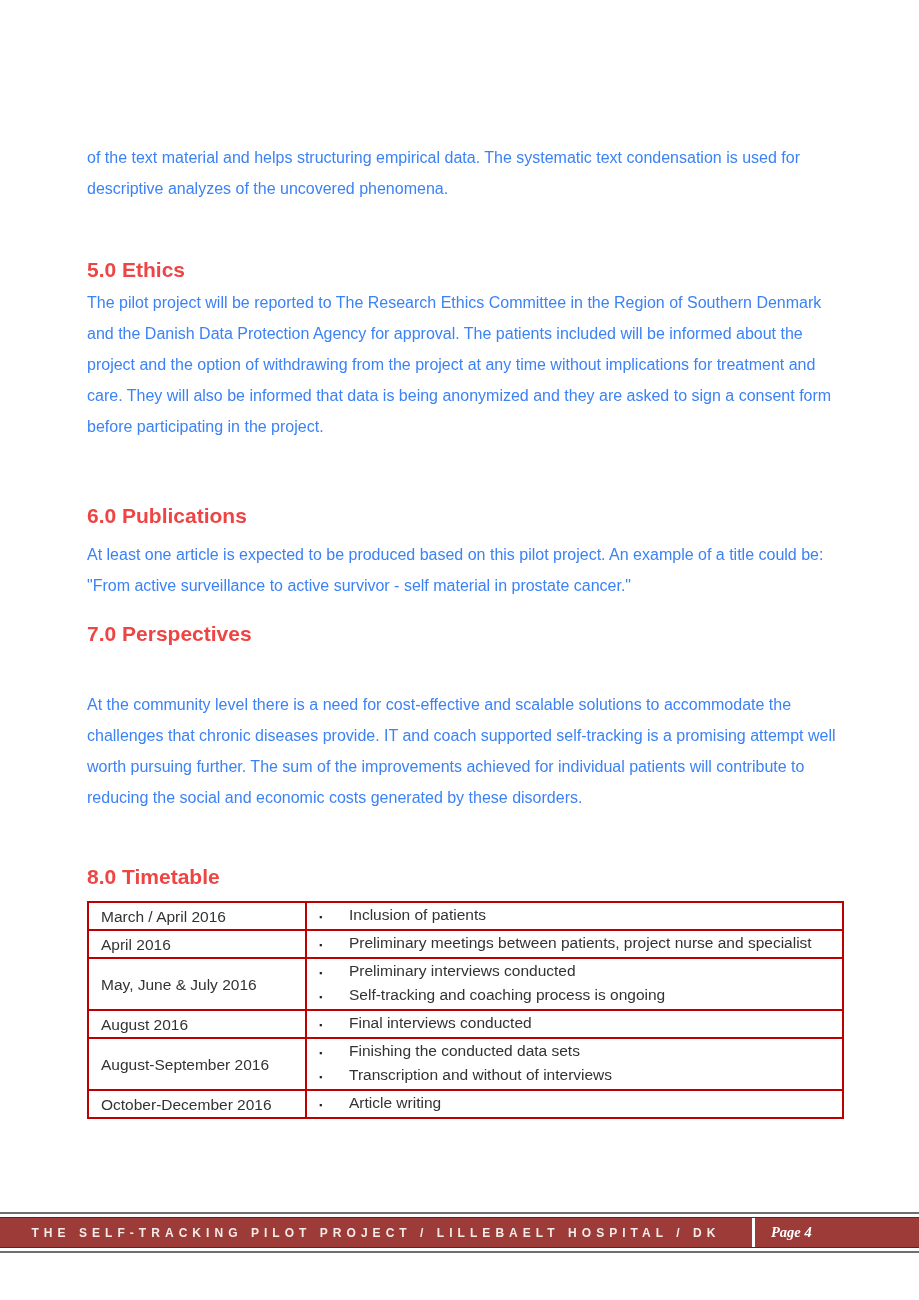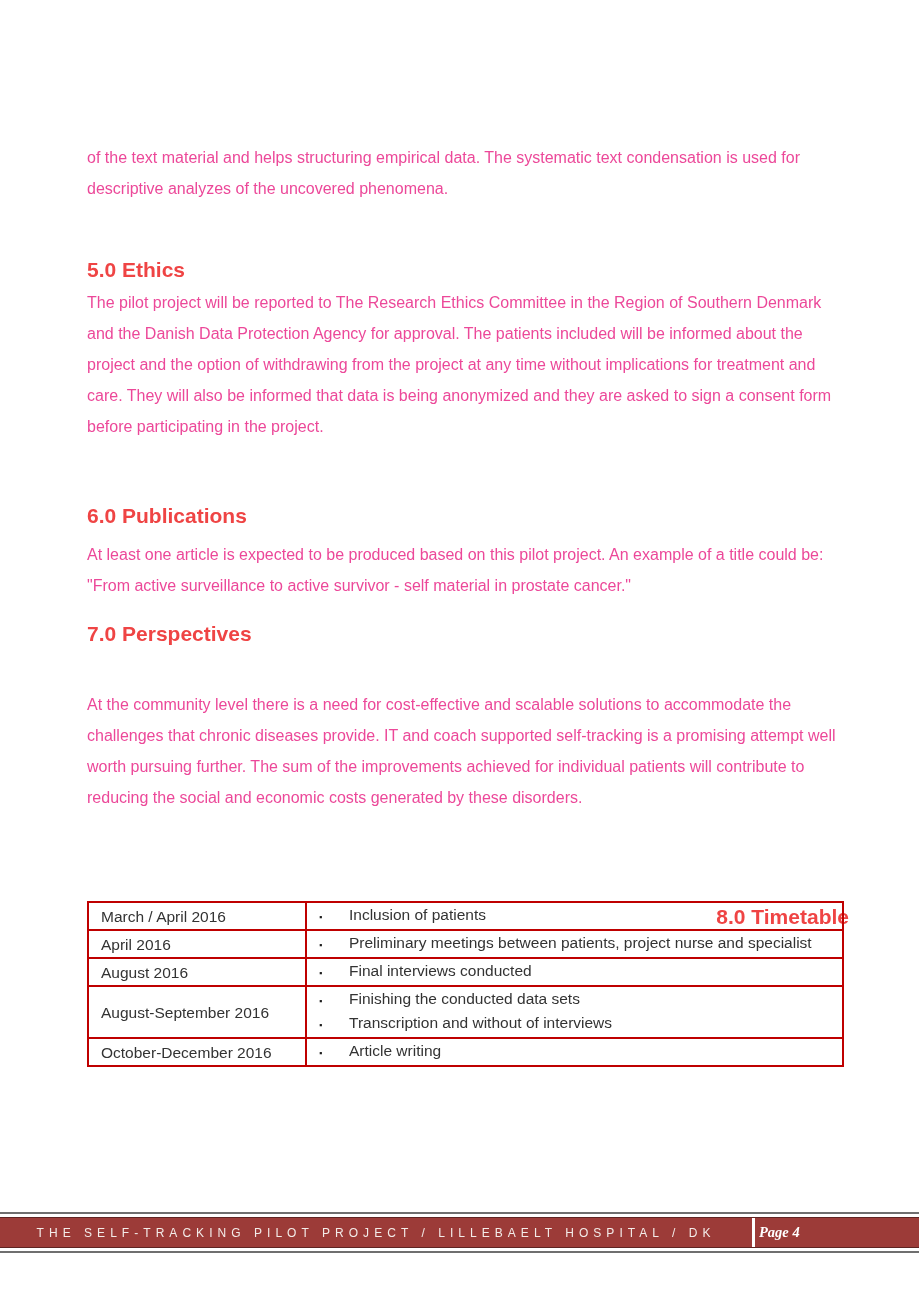--- a/index.html
+++ b/index.html
@@ -10,41 +10,41 @@
     background: #ffffff;
     font-family: "Liberation Sans", sans-serif;
     overflow: hidden;
   }
   .body-text {
     position: absolute;
     left: 87px;
     width: 762px;
     font-size: 16px;
     line-height: 31px;
-    color: #ec4899;
+    color: #3b82f6;
     text-align: left;
   }
   .section-heading {
     position: absolute;
     left: 87px;
     width: 762px;
     font-size: 21px;
     font-weight: bold;
     color: #ef4444;
     line-height: 26px;
   }
   
   #intro            { top: 126px; }
   #heading-ethics   { top: 240px; }
   #body-ethics      { top: 271px; }
   #heading-publications { top: 486px; }
   #body-publications    { top: 523px; }
   #heading-perspectives { top: 604px; }
   #body-perspectives    { top: 673px; }
-  #heading-timetable    { top: 887px; text-align: right; }
+  #heading-timetable    { top: 847px; }
 
   
   .timetable {
     position: absolute;
     top: 901px;
     left: 87px;
     width: 757px;
     border-collapse: collapse;
   }
   .timetable td {
@@ -95,21 +95,21 @@
     position: absolute;
     left: 0; top: 0;
     width: 752px; height: 100%;
     display: flex;
     align-items: center;
     justify-content: center;
   }
   .footer-title {
     color: #f3ece9;
     font-size: 12px;
-    font-weight: normal;
+    font-weight: bold;
     letter-spacing: 0.42em;
     white-space: nowrap;
   }
   .footer-divider {
     position: absolute;
     left: 752px; top: 0;
     width: 3px; height: 100%;
     background: #ffffff;
   }
   .footer-page-segment {
@@ -118,21 +118,21 @@
     right: 0; height: 100%;
     display: flex;
     align-items: center;
   }
   .footer-page {
     font-family: "Liberation Serif", serif;
     font-style: italic;
     font-weight: bold;
     font-size: 14.5px;
     color: #ffffff;
-    padding-left: 4px;
+    padding-left: 16px;
   }
   .footer-line-bottom {
     position: absolute;
     top: 1251px; left: 0;
     width: 100%; height: 2px;
     background: #6f6f6f;
   }
 </style>
 </head>
 <body>
@@ -162,20 +162,33 @@
               <span>Inclusion of patients</span>
             </div>
           </td>
         </tr>
         <tr>
           <td class="period-cell">April 2016</td>
           <td class="activity-cell">
             <div class="activity-line">
               <span class="bullet">▪</span>
               <span>Preliminary meetings between patients, project nurse and specialist</span>
+            </div>
+          </td>
+        </tr>
+        <tr>
+          <td class="period-cell">May, June &amp; July 2016</td>
+          <td class="activity-cell">
+            <div class="activity-line">
+              <span class="bullet">▪</span>
+              <span>Preliminary interviews conducted</span>
+            </div>
+            <div class="activity-line">
+              <span class="bullet">▪</span>
+              <span>Self-tracking and coaching process is ongoing</span>
             </div>
           </td>
         </tr>
         <tr>
           <td class="period-cell">August 2016</td>
           <td class="activity-cell">
             <div class="activity-line">
               <span class="bullet">▪</span>
               <span>Final interviews conducted</span>
             </div>

